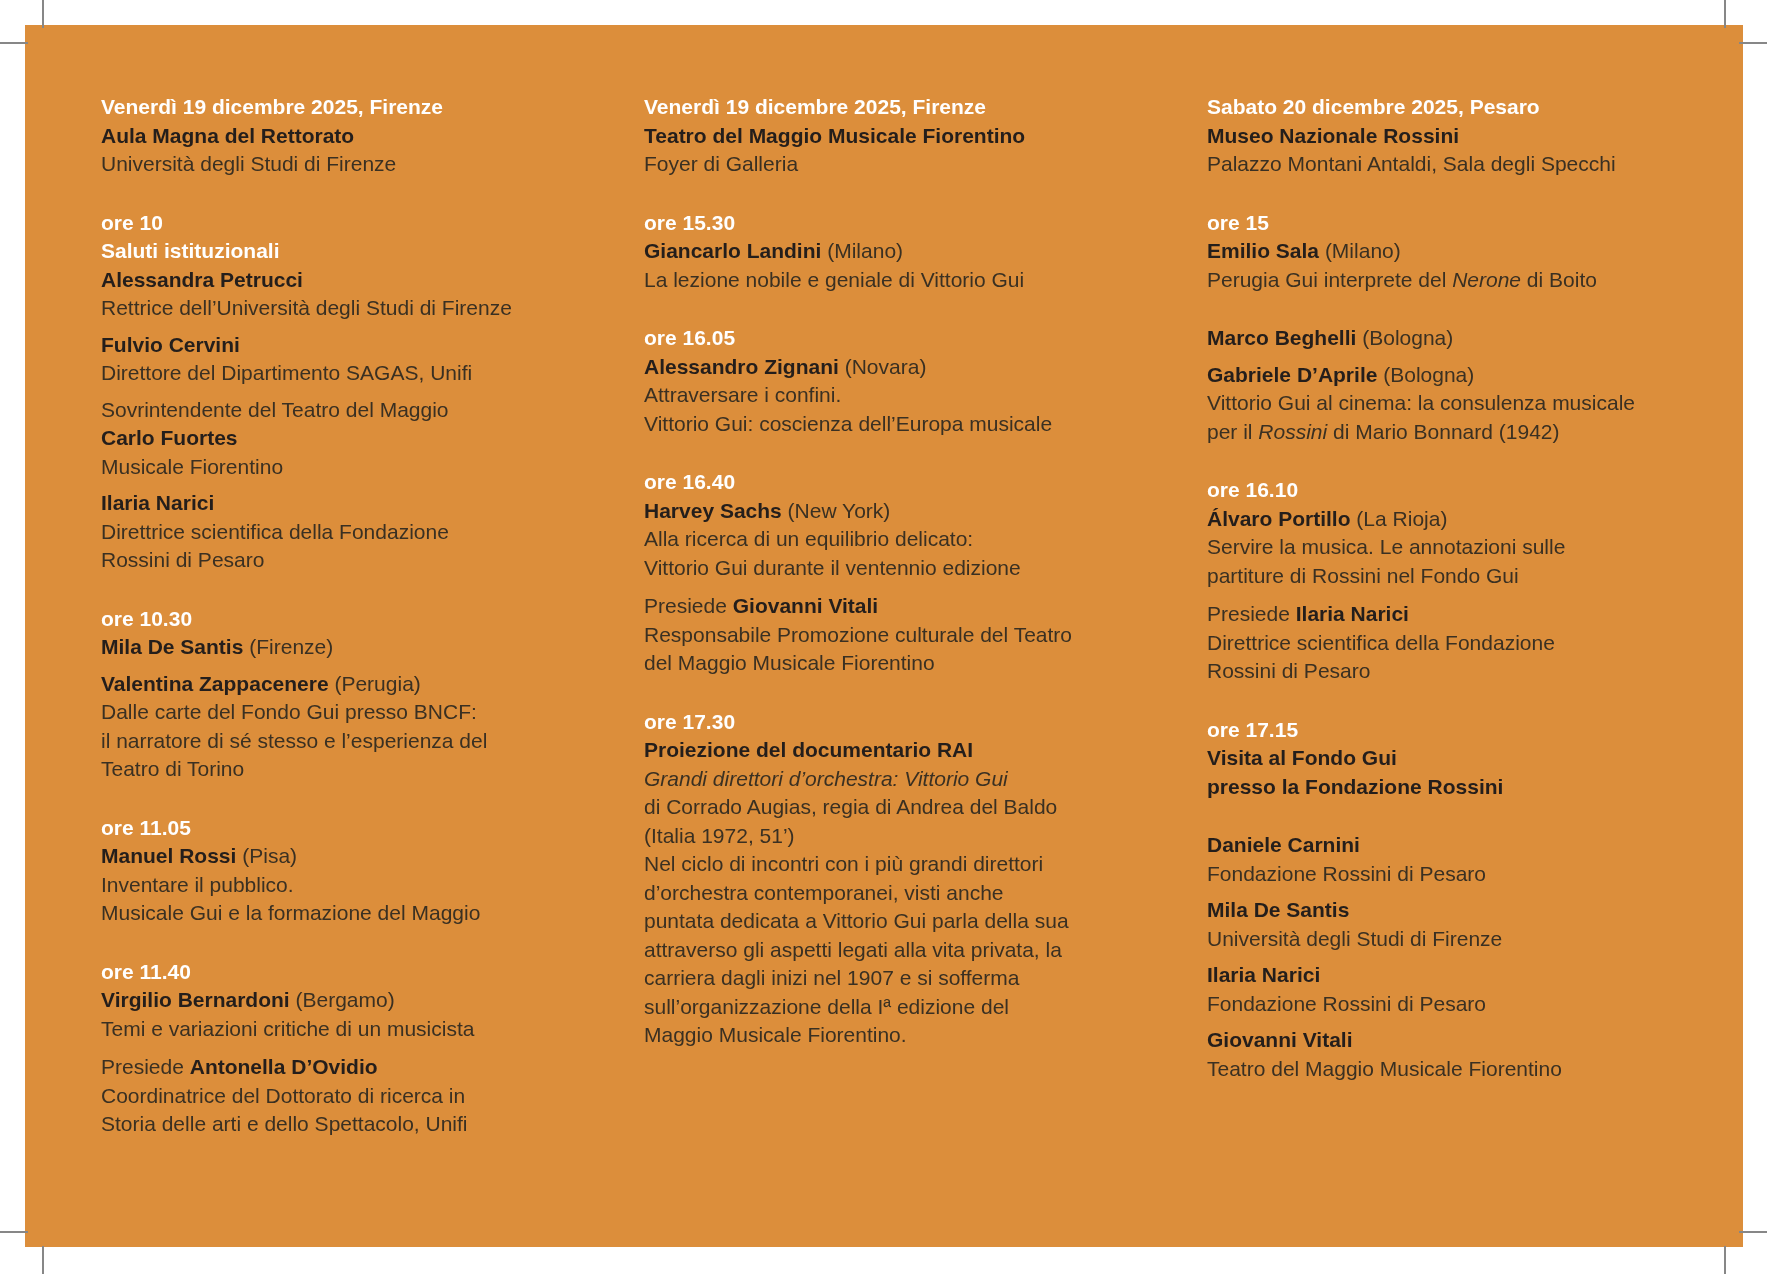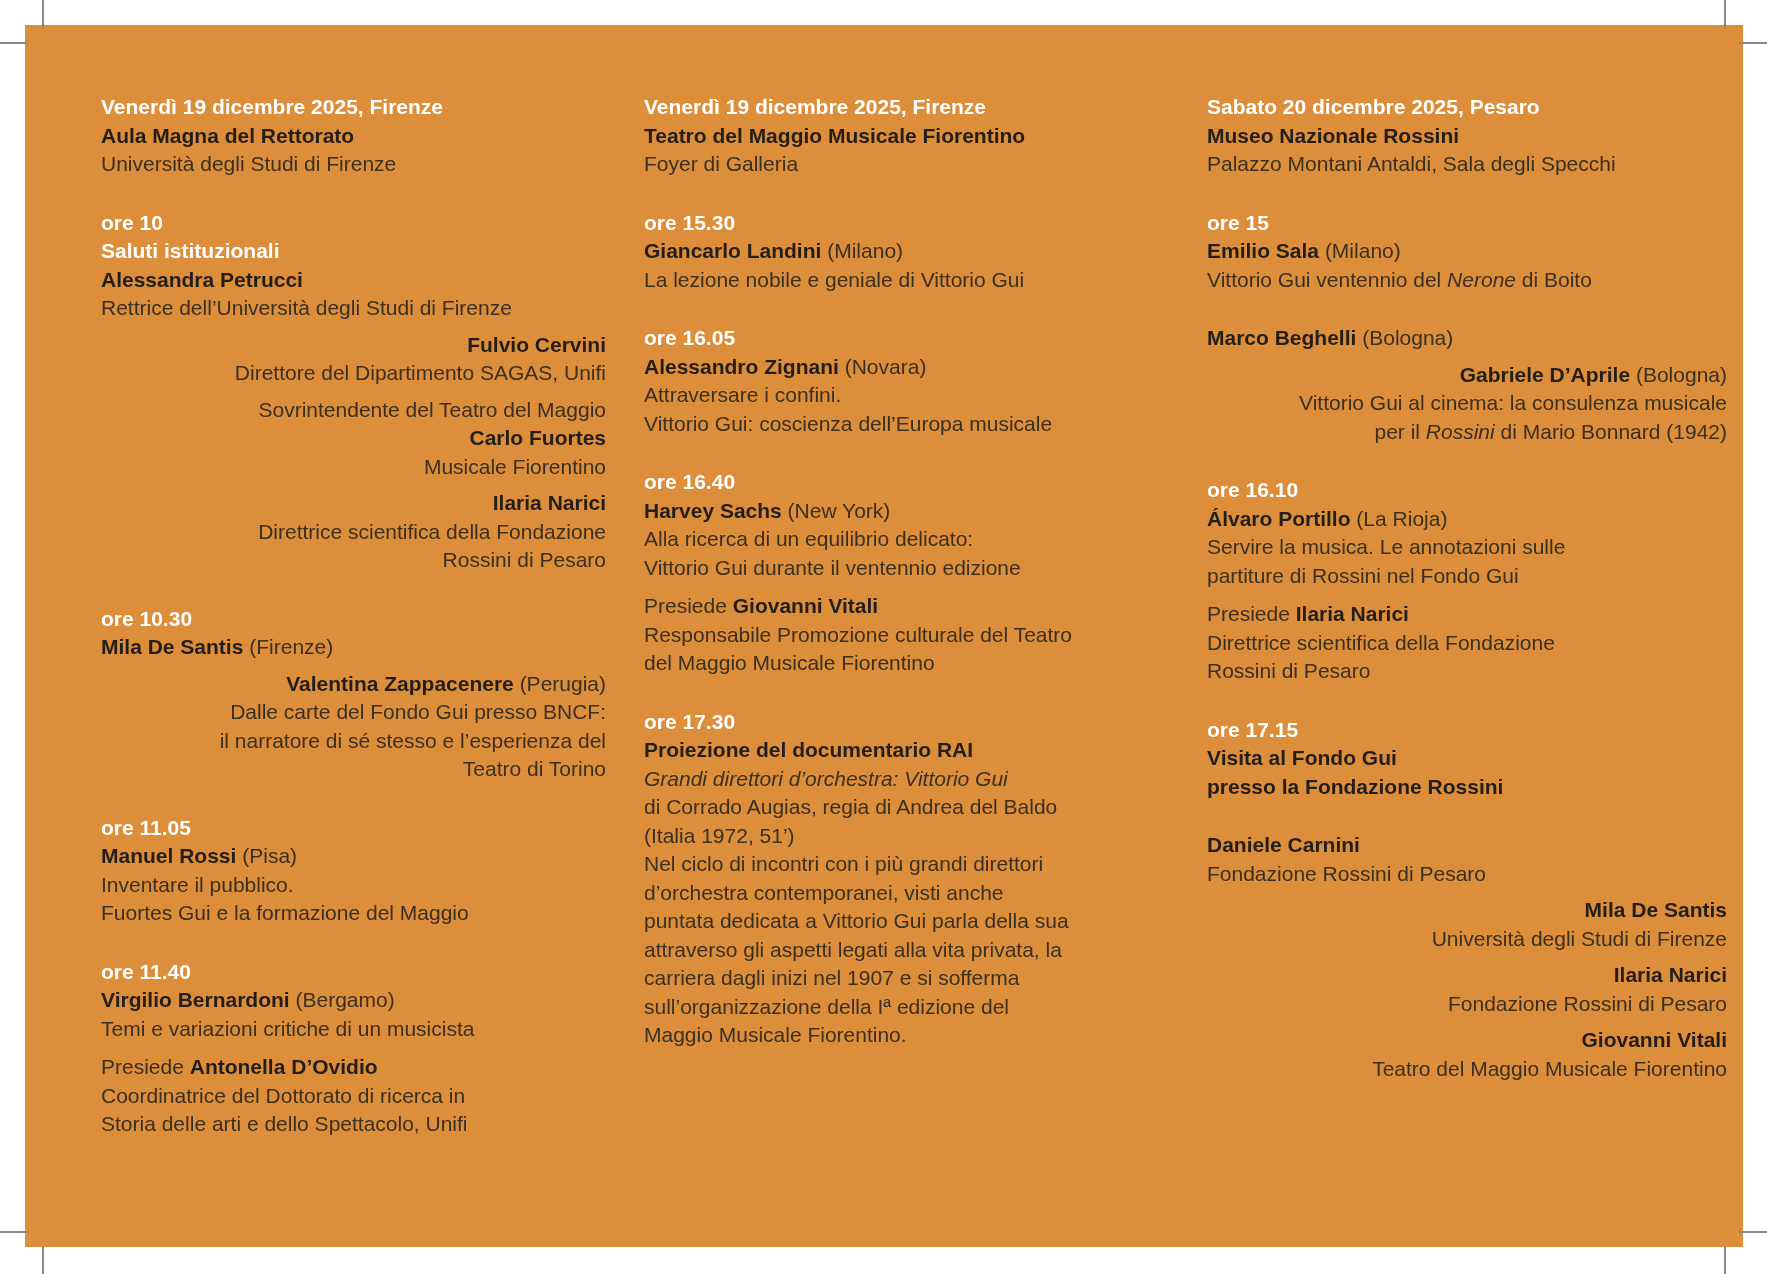--- a/index.html
+++ b/index.html
@@ -38,21 +38,21 @@
     white-space:nowrap;
     color: var(--body-text, #3a3022);
   }
   .seg.s-wb { color: var(--white-text, #ffffff); font-weight:700; }
   .seg.s-bb { color: var(--black-text, #241e1b); font-weight:700; }
   .seg.s-rg { }
   .seg.s-it { font-style:italic; }
 
   .block.gap-none    { margin-top:0; }
   .block.gap-section { margin-top:30px; }
-  .block.gap-para    { margin-top:8px;text-align:right; }
+  .block.gap-para    { margin-top:8px; }
   .block.gap-chair   { margin-top:10px; }
 </style>
 </head>
 <body>
 
 <div class="sheet">
   <div class="panel"></div>
 
   <div class="crop v tl-v"></div>
   <div class="crop h tl-h"></div>
@@ -96,21 +96,21 @@
       <div class="block gap-para">
         <div class="line"><span class="seg s-bb">Valentina Zappacenere</span><span class="seg s-rg"> (Perugia)</span></div>
         <div class="line"><span class="seg s-rg">Dalle carte del Fondo Gui presso BNCF:</span></div>
         <div class="line"><span class="seg s-rg">il narratore di sé stesso e l’esperienza del</span></div>
         <div class="line"><span class="seg s-rg">Teatro di Torino</span></div>
       </div>
       <div class="block gap-section">
         <div class="line"><span class="seg s-wb">ore 11.05</span></div>
         <div class="line"><span class="seg s-bb">Manuel Rossi</span><span class="seg s-rg"> (Pisa)</span></div>
         <div class="line"><span class="seg s-rg">Inventare il pubblico.</span></div>
-        <div class="line"><span class="seg s-rg">Fuortes Gui e la formazione del Maggio</span></div>
+        <div class="line"><span class="seg s-rg">Musicale Gui e la formazione del Maggio</span></div>
       </div>
       <div class="block gap-section">
         <div class="line"><span class="seg s-wb">ore 11.40</span></div>
         <div class="line"><span class="seg s-bb">Virgilio Bernardoni</span><span class="seg s-rg"> (Bergamo)</span></div>
         <div class="line"><span class="seg s-rg">Temi e variazioni critiche di un musicista</span></div>
       </div>
       <div class="block gap-chair">
         <div class="line"><span class="seg s-rg">Presiede </span><span class="seg s-bb">Antonella D’Ovidio</span></div>
         <div class="line"><span class="seg s-rg">Coordinatrice del Dottorato di ricerca in</span></div>
         <div class="line"><span class="seg s-rg">Storia delle arti e dello Spettacolo, Unifi</span></div>
@@ -161,21 +161,21 @@
     </div>
   <div class="column col-3">
       <div class="block gap-none">
         <div class="line"><span class="seg s-wb">Sabato 20 dicembre 2025, Pesaro</span></div>
         <div class="line"><span class="seg s-bb">Museo Nazionale Rossini</span></div>
         <div class="line"><span class="seg s-rg">Palazzo Montani Antaldi, Sala degli Specchi</span></div>
       </div>
       <div class="block gap-section">
         <div class="line"><span class="seg s-wb">ore 15</span></div>
         <div class="line"><span class="seg s-bb">Emilio Sala</span><span class="seg s-rg"> (Milano)</span></div>
-        <div class="line"><span class="seg s-rg">Vittorio Gui ventennio del </span><span class="seg s-it">Nerone</span><span class="seg s-rg"> di Boito</span></div>
+        <div class="line"><span class="seg s-rg">Perugia Gui interprete del </span><span class="seg s-it">Nerone</span><span class="seg s-rg"> di Boito</span></div>
       </div>
       <div class="block gap-section">
         <div class="line"><span class="seg s-bb">Marco Beghelli</span><span class="seg s-rg"> (Bologna)</span></div>
       </div>
       <div class="block gap-para">
         <div class="line"><span class="seg s-bb">Gabriele D’Aprile</span><span class="seg s-rg"> (Bologna)</span></div>
         <div class="line"><span class="seg s-rg">Vittorio Gui al cinema: la consulenza musicale</span></div>
         <div class="line"><span class="seg s-rg">per il </span><span class="seg s-it">Rossini</span><span class="seg s-rg"> di Mario Bonnard (1942)</span></div>
       </div>
       <div class="block gap-section">

